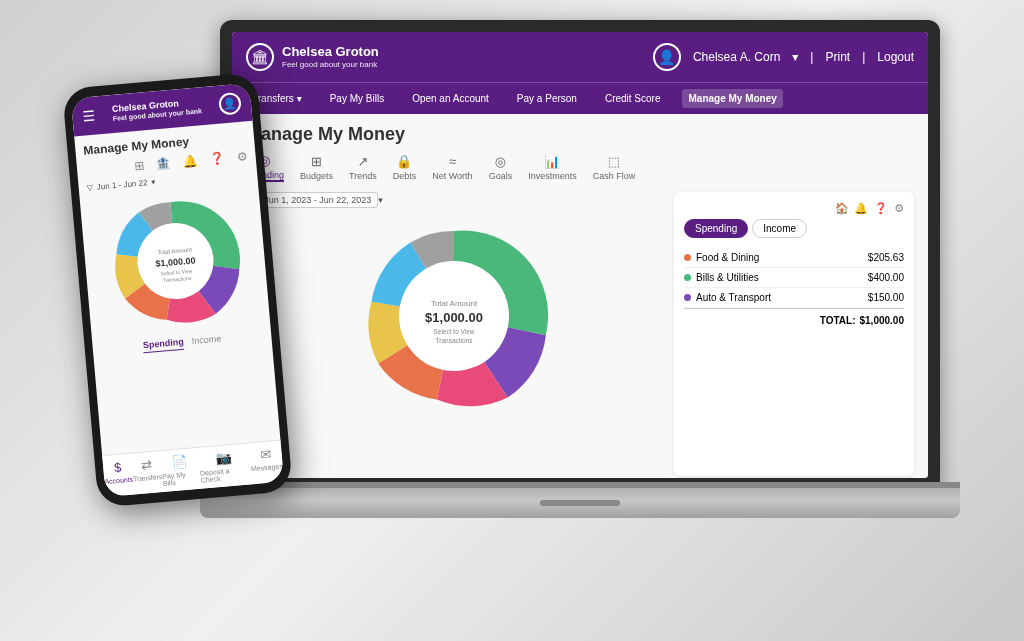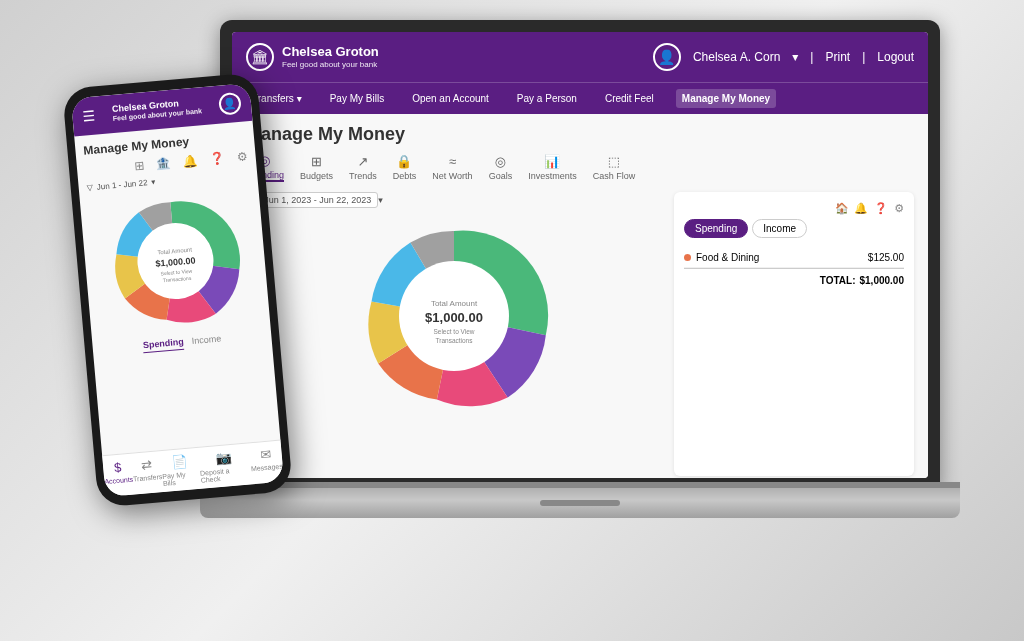--- a/index.html
+++ b/index.html
@@ -445,21 +445,21 @@
             <span>|</span>
             <span style="cursor:pointer">Logout</span>
           </div>
         </div>
 
         <div class="nav-bar">
           <span class="nav-item">Transfers ▾</span>
           <span class="nav-item">Pay My Bills</span>
           <span class="nav-item">Open an Account</span>
           <span class="nav-item">Pay a Person</span>
-          <span class="nav-item">Credit Feel</span>
+          <span class="nav-item">Credit Score</span>
           <span class="nav-item active">Manage My Money</span>
         </div>
 
         <div class="page-content">
           <div class="page-title">Manage My Money</div>
 
           <div class="tabs-row">
             <div class="tab-item active">
               <span class="tab-icon">◎</span>
               <span>Spending</span>
@@ -538,21 +538,29 @@
                 <span>⚙</span>
               </div>
 
               <div class="spending-tabs">
                 <div class="spending-tab active">Spending</div>
                 <div class="spending-tab">Income</div>
               </div>
 
               <div class="spending-row">
                 <span><span class="category-dot" style="background:#e8734a;"></span>Food &amp; Dining</span>
-                <span>$125.00</span>
+                <span>$205.63</span>
+              </div>
+              <div class="spending-row">
+                <span><span class="category-dot" style="background:#4ab87a;"></span>Bills &amp; Utilities</span>
+                <span>$400.00</span>
+              </div>
+              <div class="spending-row">
+                <span><span class="category-dot" style="background:#7a4ab8;"></span>Auto &amp; Transport</span>
+                <span>$150.00</span>
               </div>
               <div class="total-row">
                 <span>TOTAL: </span>
                 <span style="margin-left:4px;">$1,000.00</span>
               </div>
             </div>
           </div>
         </div>
 
       </div>

